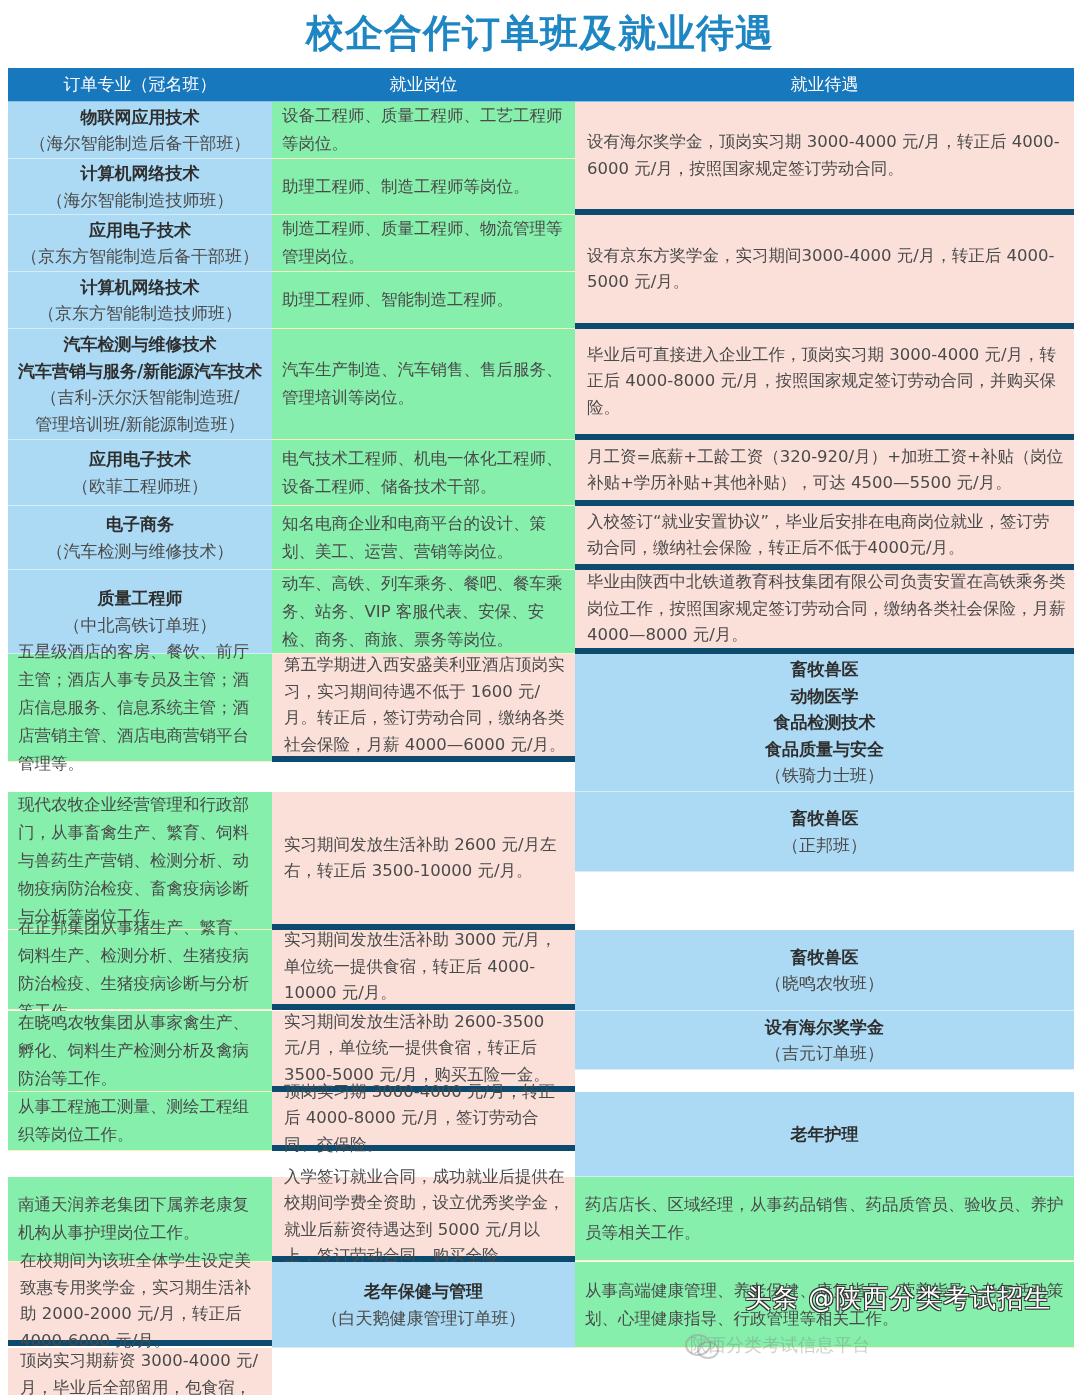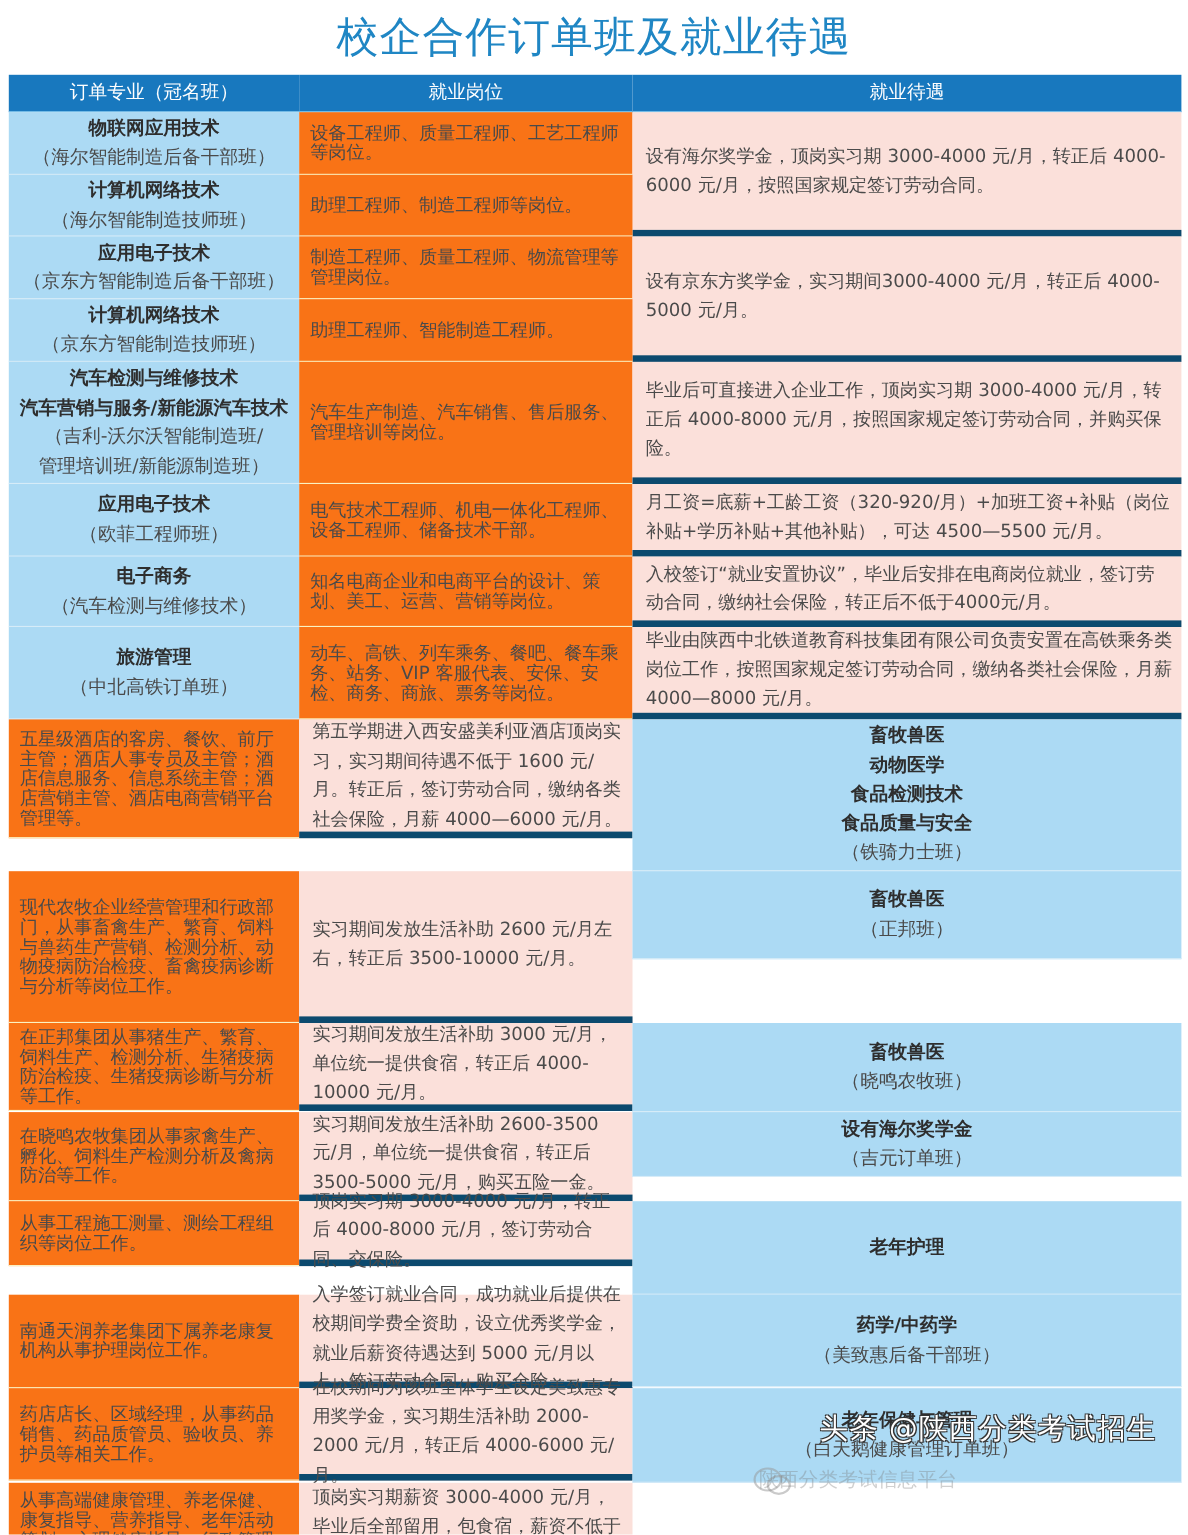--- a/index.html
+++ b/index.html
@@ -2,39 +2,39 @@
 <html><head>
   <meta charset="utf-8">
   <style>
     html, body { margin: 0; padding: 0; }
     body {
       width: 1080px; height: 1395px; background: #ffffff; position: relative; overflow: hidden;
       font-family: "DejaVu Sans", "Liberation Sans", sans-serif;
     }
     .title {
       position: absolute; left: 0; top: 8px; width: 1080px; text-align: center;
-      font-size: 38px; font-weight: normal; color: #1f86c4; letter-spacing: 1px; line-height: 50px;
+      font-size: 38px; font-weight: bold; color: #1f86c4; letter-spacing: 1px; line-height: 50px;
     }
     .table {
       position: absolute; left: 8px; top: 68px; width: 1075px;
       display: grid; grid-template-columns: 264px 303px 499px;
     }
     .hdr {
       background: #1878be; color: #ffffff; font-size: 17px; height: 33px; line-height: 33px;
       text-align: center; border-bottom: 1px solid #7fc2ea;
     }
     .c1 {
       background: #acdaf4; color: #3a3a3a; text-align: center; font-size: 17px; line-height: 26.5px;
       display: flex; flex-direction: column; justify-content: center; border-bottom: 1px solid #d6ecf8;
       box-sizing: border-box; padding: 0 2px;
     }
     .c1 .maj { font-weight: bold; color: #2e2e2e; }
     .c1 .cls { color: #4a4a4a; }
     .c2 {
-      background: #f97316; color: #4a4a4a; font-size: 16.5px; line-height: 18px;
+      background: #86efac; color: #4a4a4a; font-size: 16.5px; line-height: 28px;
       display: flex; align-items: center; padding: 0 8px 0 10px; box-sizing: border-box;
       border-bottom: 1px solid #fbf2c2;
     }
     .c3 {
       background: #fbe0da; color: #4a4a4a; font-size: 16.5px; line-height: 26.5px;
       display: flex; align-items: center; padding: 0 8px 0 12px; box-sizing: border-box;
       border-bottom: 6px solid #0c4a6e;
     }
     .span2 { grid-row: span 2; }
     .watermark {
@@ -103,21 +103,21 @@
   <div class="c3" style="height:66px">月工资=底薪+工龄工资（320-920/月）+加班工资+补贴（岗位补贴+学历补贴+其他补贴），可达 4500—5500 元/月。</div>
 
   <div class="c1" style="height:64px">
     <div class="maj">电子商务</div>
     <div class="cls">（汽车检测与维修技术）</div>
   </div>
   <div class="c2" style="height:64px">知名电商企业和电商平台的设计、策划、美工、运营、营销等岗位。</div>
   <div class="c3" style="height:64px">入校签订“就业安置协议”，毕业后安排在电商岗位就业，签订劳动合同，缴纳社会保险，转正后不低于4000元/月。</div>
 
   <div class="c1" style="height:84px">
-    <div class="maj">旅游管理</div>
+    <div class="maj">质量工程师</div>
     <div class="cls">（中北高铁订单班）</div>
   </div>
   <div class="c2" style="height:84px">动车、高铁、列车乘务、餐吧、餐车乘务、站务、VIP 客服代表、安保、安检、商务、商旅、票务等岗位。</div>
   <div class="c3" style="height:84px">毕业由陕西中北铁道教育科技集团有限公司负责安置在高铁乘务类岗位工作，按照国家规定签订劳动合同，缴纳各类社会保险，月薪 4000—8000 元/月。</div>
 
   <div class="c2" style="height:108px">五星级酒店的客房、餐饮、前厅主管；酒店人事专员及主管；酒店信息服务、信息系统主管；酒店营销主管、酒店电商营销平台管理等。</div>
   <div class="c3" style="height:108px">第五学期进入西安盛美利亚酒店顶岗实习，实习期间待遇不低于 1600 元/月。转正后，签订劳动合同，缴纳各类社会保险，月薪 4000—6000 元/月。</div>
 
   <div class="c1" style="height:138px; white-space:pre-line">
     <div class="maj">畜牧兽医
@@ -149,24 +149,20 @@
   </div>
   <div class="c2" style="height:59px">从事工程施工测量、测绘工程组织等岗位工作。</div>
   <div class="c3" style="height:59px">顶岗实习期 3000-4000 元/月，转正后 4000-8000 元/月，签订劳动合同、交保险。</div>
 
   <div class="c1" style="height:85px">
     <div class="maj">老年护理</div>
   </div>
   <div class="c2" style="height:85px">南通天润养老集团下属养老康复机构从事护理岗位工作。</div>
   <div class="c3" style="height:85px">入学签订就业合同，成功就业后提供在校期间学费全资助，设立优秀奖学金，就业后薪资待遇达到 5000 元/月以上，签订劳动合同、购买全险。</div>
 
-  <div class="c1" style="height:84px">
-    <div class="maj">药学/中药学</div>
-    <div class="cls">（美致惠后备干部班）</div>
-  </div>
   <div class="c2" style="height:84px">药店店长、区域经理，从事药品销售、药品质管员、验收员、养护员等相关工作。</div>
   <div class="c3" style="height:84px">在校期间为该班全体学生设定美致惠专用奖学金，实习期生活补助 2000-2000 元/月，转正后 4000-6000 元/月。</div>
 
   <div class="c1" style="height:86px">
     <div class="maj">老年保健与管理</div>
     <div class="cls">（白天鹅健康管理订单班）</div>
   </div>
   <div class="c2" style="height:86px">从事高端健康管理、养老保健、康复指导、营养指导、老年活动策划、心理健康指导、行政管理等相关工作。</div>
   <div class="c3" style="height:86px">顶岗实习期薪资 3000-4000 元/月，毕业后全部留用，包食宿，薪资不低于 ...</div>
 </div>

